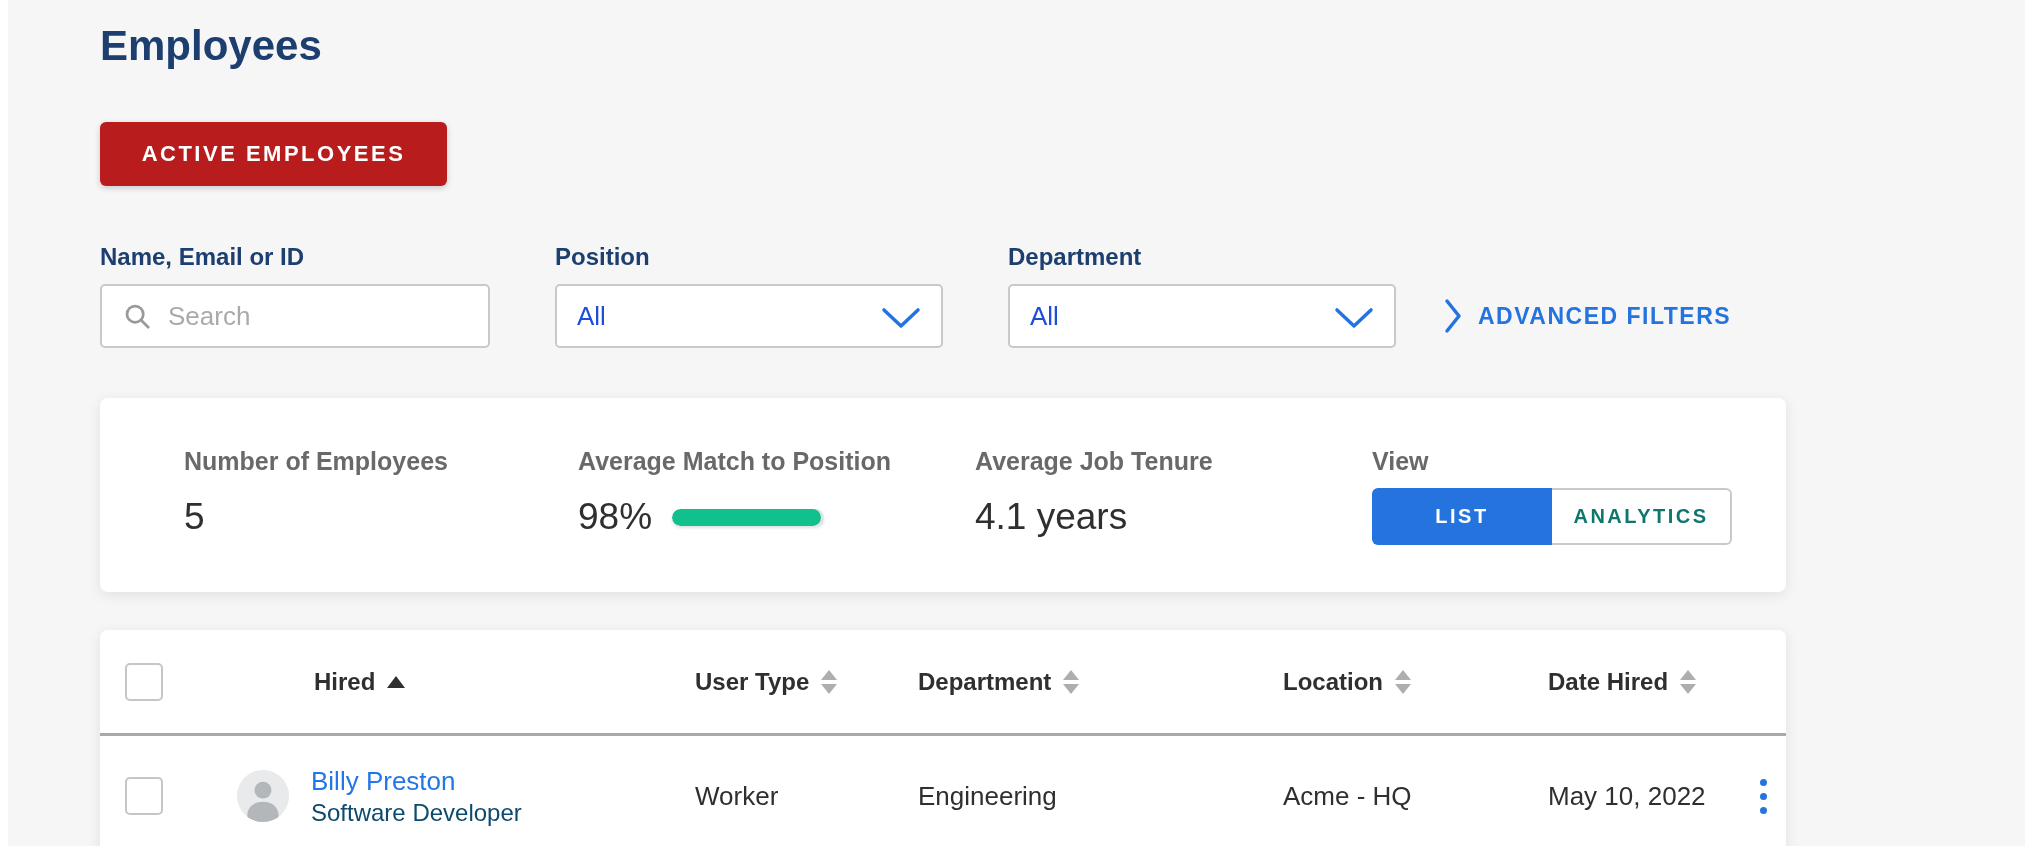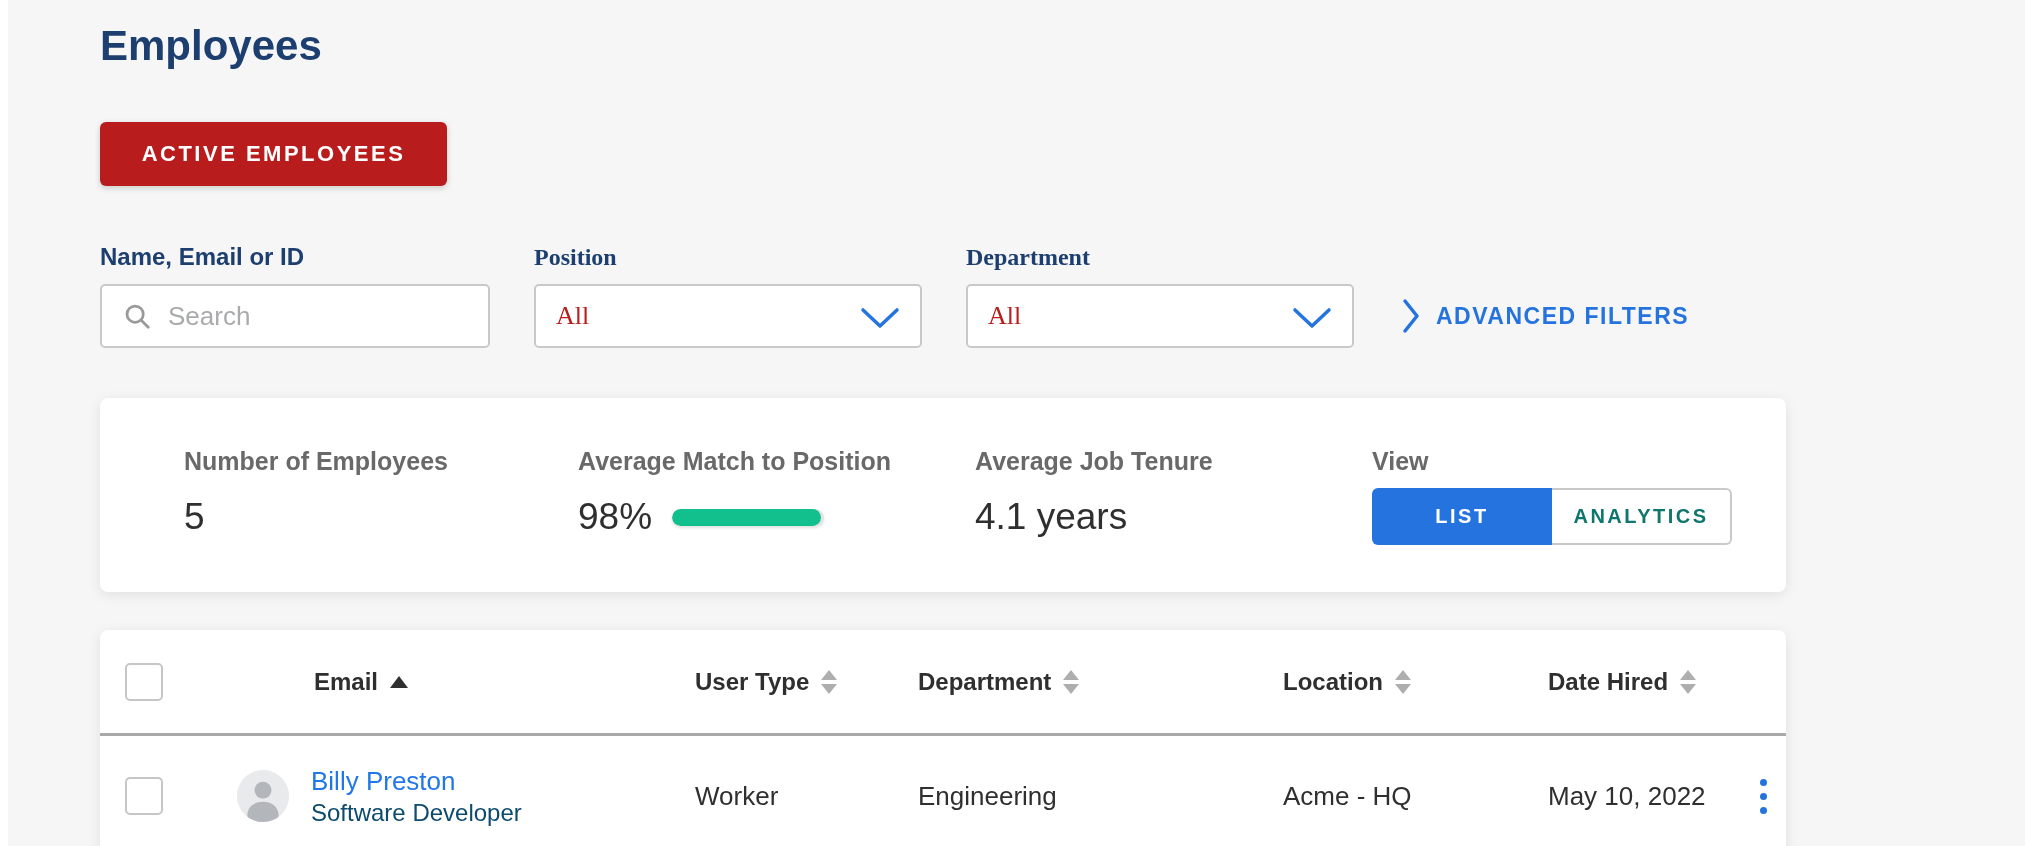--- a/index.html
+++ b/index.html
@@ -29,41 +29,41 @@
     font-family:"Liberation Sans", sans-serif;
     font-size:22px; font-weight:700; letter-spacing:2.5px;
     box-shadow:0 2px 6px rgba(0,0,0,0.18);
     cursor:pointer;
     display:block;
   }
 
   
   .filters{ margin-top:57px; display:flex; align-items:flex-start; }
   .filter-group{ display:flex; flex-direction:column; }
-  .filter-group + .filter-group{ margin-left:44px;font-family:Liberation Serif, serif; }
+  .filter-group + .filter-group{ margin-left:65px; }
   .filter-label{
     font-size:24px; font-weight:700; color:#1d3f6f;
     height:28px; line-height:28px;
   }
   .field{
     margin-top:13px; height:64px; background:#fff;
     border:2px solid #c9c9c9; border-radius:5px;
     display:flex; align-items:center; padding:0 20px;
     position:relative;
   }
   .search-box{ width:390px; }
   .select-box{ width:388px; cursor:pointer; }
   .search-icon{ flex:0 0 auto; margin-right:16px; }
   .search-input{
     border:none; outline:none; flex:1 1 auto; min-width:0;
     font-family:"Liberation Sans", sans-serif;
     font-size:26px; color:#4c1d95; background:transparent;
   }
   .search-input::placeholder{ color:#a9aaac; opacity:1; }
-  .select-value{ font-size:26px; color:#b91c1c; }
+  .select-value{ font-size:26px; color:#1d4ed8; }
   .select-chevron{ position:absolute; right:20px; top:50%; transform:translateY(-42%); }
 
   .advanced-link{
     margin-left:47px; align-self:flex-end;
     height:64px; display:flex; align-items:center; gap:15px;
     color:#2573df; font-size:23px; font-weight:700; letter-spacing:1.5px;
     cursor:pointer; white-space:nowrap;
   }
 
   
@@ -227,21 +227,21 @@
       </div>
     </div>
   </div>
 
   <div class="table-card">
     <div class="thead">
       <div class="cell c-check">
           <span class="checkbox"></span>
         </div>
       <div class="cell c-name th">
-        <span class="label">Email</span>
+        <span class="label">Hired</span>
         <span class="sort-asc-tri"></span>
       </div>
       <div class="cell c-type th">
         <span class="label">User Type</span>
         <span class="sort-both">
             <i class="tri-up"></i>
             <i class="tri-down"></i>
           </span>
       </div>
       <div class="cell c-dept th">

